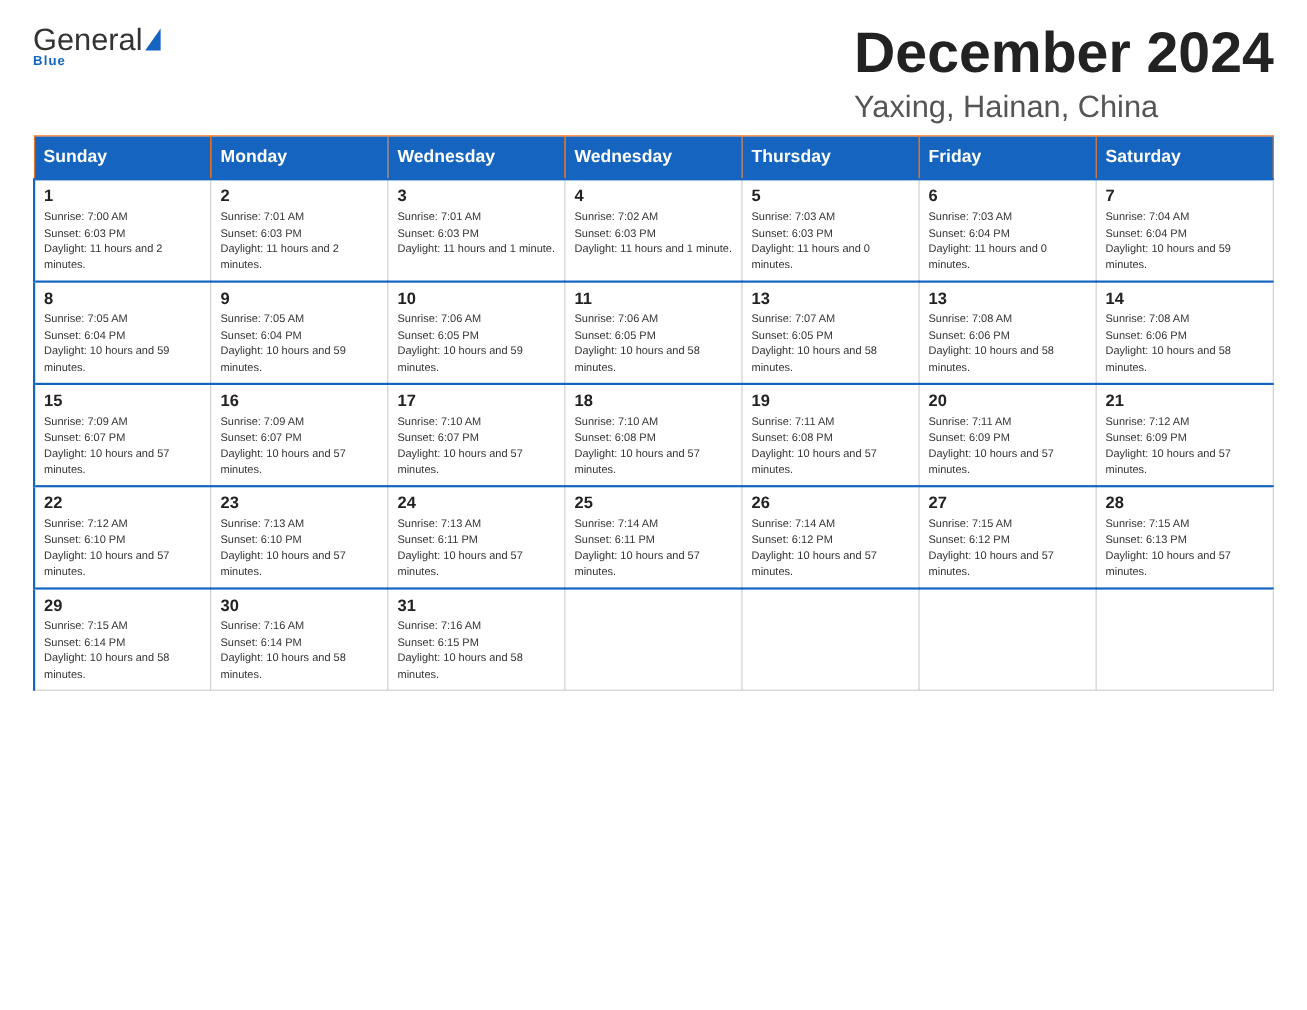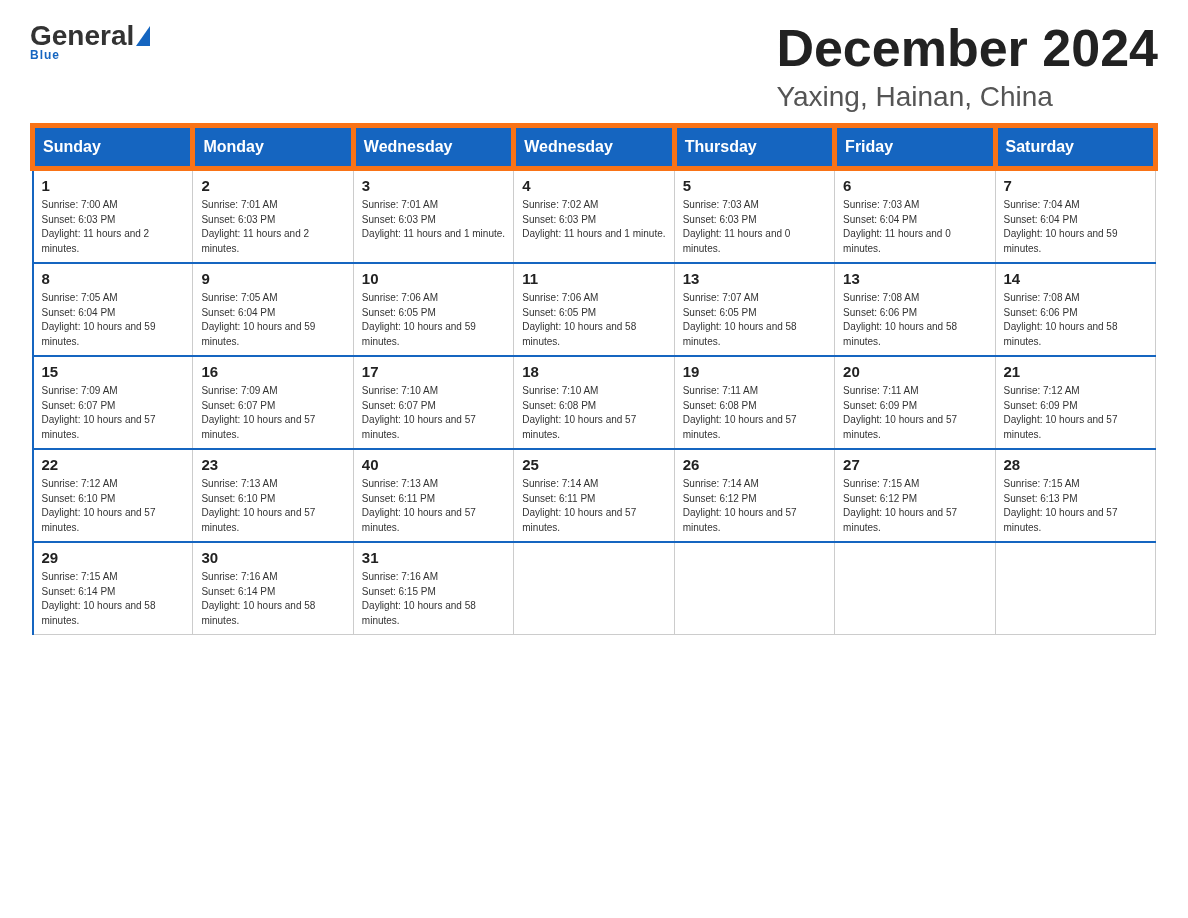--- a/index.html
+++ b/index.html
@@ -16,21 +16,21 @@
       align-items: flex-start;
       margin-bottom: 10px;
     }
     .logo {
       display: flex;
       flex-direction: column;
       align-items: flex-start;
     }
     .logo-text {
       font-size: 28px;
-      font-weight: bold;
+      font-weight: normal;
       color: #333;
       display: flex;
       align-items: center;
     }
     .logo-general { color: #333; }
     .logo-triangle {
       width: 0;
       height: 0;
       border-left: 14px solid transparent;
       border-bottom: 20px solid #1565C0;
@@ -63,21 +63,21 @@
       border-collapse: collapse;
       margin-top: 8px;
     }
     .calendar thead th {
       background-color: #1565C0;
       color: #fff;
       font-size: 16px;
       font-weight: bold;
       padding: 10px 8px;
       text-align: left;
-      border: 5px solid #f97316;
+      border: 1px solid #f97316;
     }
     .calendar tbody td {
       border: 1px solid #ccc;
       vertical-align: top;
       padding: 6px 8px;
       font-size: 13px;
       color: #333;
       width: 14.28%;
       min-height: 100px;
     }
@@ -225,21 +225,21 @@
       <tr>
         <td>
           <div class="day-number">22</div>
           <div class="day-info">Sunrise: 7:12 AM<br>Sunset: 6:10 PM<br>Daylight: 10 hours and 57 minutes.</div>
         </td>
         <td>
           <div class="day-number">23</div>
           <div class="day-info">Sunrise: 7:13 AM<br>Sunset: 6:10 PM<br>Daylight: 10 hours and 57 minutes.</div>
         </td>
         <td>
-          <div class="day-number">40</div>
+          <div class="day-number">24</div>
           <div class="day-info">Sunrise: 7:13 AM<br>Sunset: 6:11 PM<br>Daylight: 10 hours and 57 minutes.</div>
         </td>
         <td>
           <div class="day-number">25</div>
           <div class="day-info">Sunrise: 7:14 AM<br>Sunset: 6:11 PM<br>Daylight: 10 hours and 57 minutes.</div>
         </td>
         <td>
           <div class="day-number">26</div>
           <div class="day-info">Sunrise: 7:14 AM<br>Sunset: 6:12 PM<br>Daylight: 10 hours and 57 minutes.</div>
         </td>

